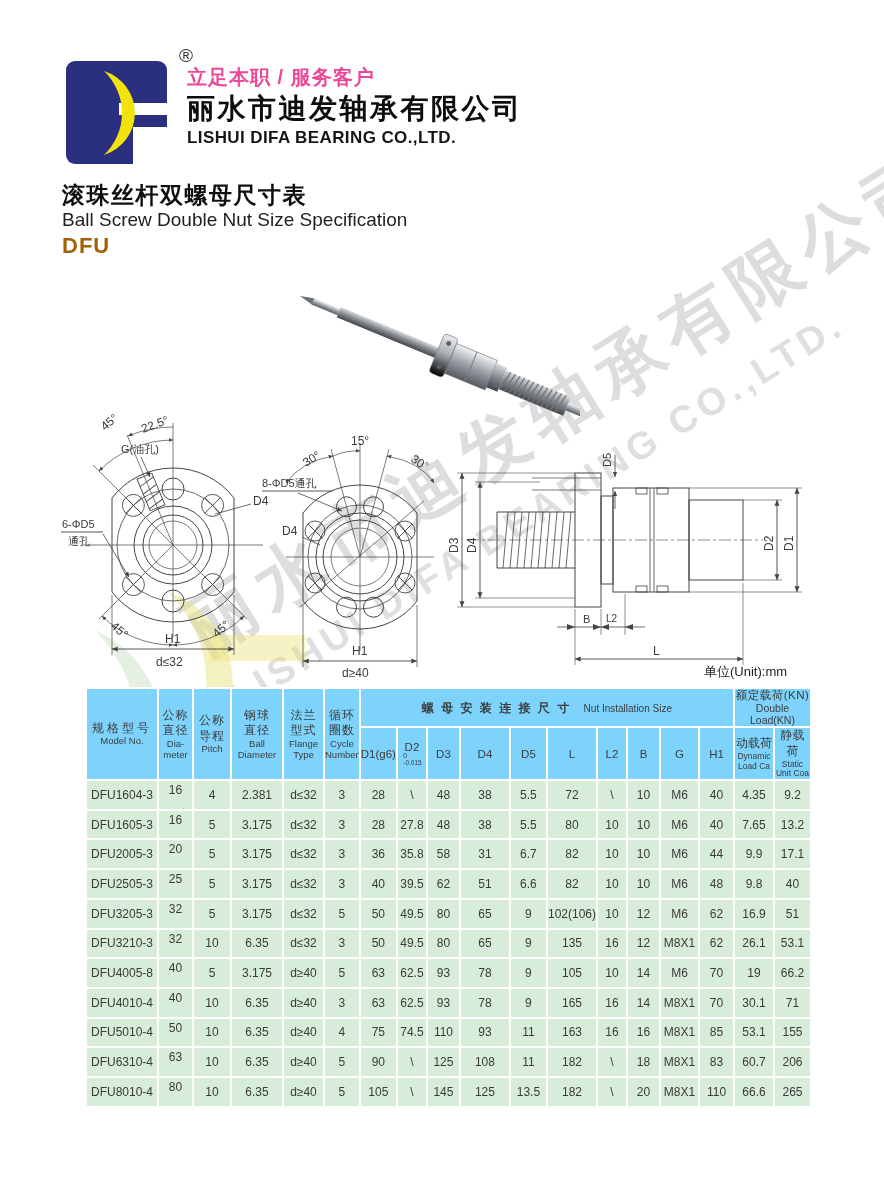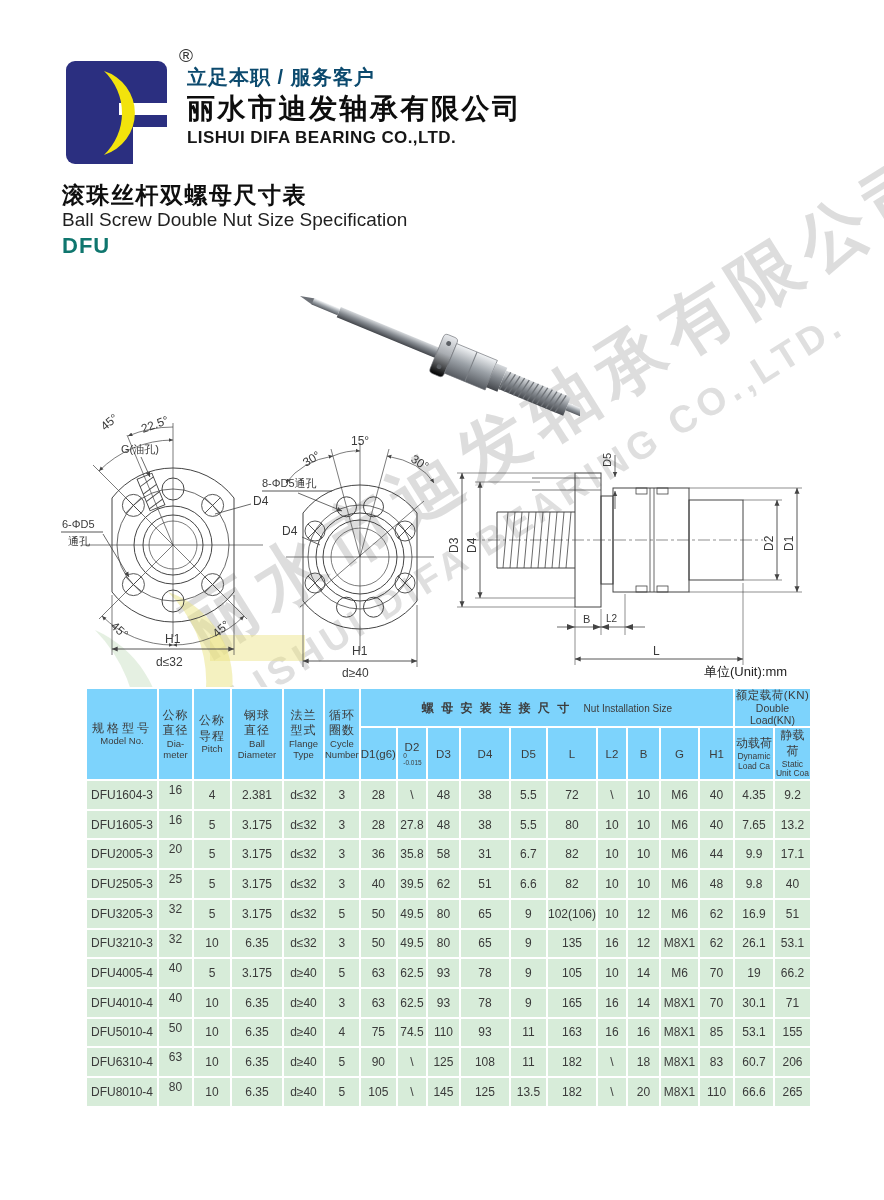--- a/index.html
+++ b/index.html
@@ -12,27 +12,27 @@
   
   .wm-text{left:168px;top:596px;transform:rotate(-32deg);transform-origin:0 0;
            white-space:nowrap;z-index:0;pointer-events:none;}
   .wm-line1{font-size:70px;font-weight:bold;letter-spacing:10px;color:rgba(175,175,175,.42);}
   .wm-line2{font-size:38px;font-weight:bold;letter-spacing:5px;color:rgba(175,175,175,.40);margin-top:8px;}
   .wm-logo{left:25px;top:540px;z-index:0;pointer-events:none;}
 
   
   .logo{left:64px;top:55px;z-index:2;}
   .reg{left:179px;top:45px;font-size:19px;color:#333;z-index:2;}
-  .slogan{left:187px;top:64px;font-size:20px;font-weight:bold;color:#0c4a6e;letter-spacing:1px;z-index:2;}
+  .slogan{left:187px;top:64px;font-size:20px;font-weight:bold;color:#ec4899;letter-spacing:1px;z-index:2;}
   .company-cn{left:187px;top:90px;font-size:28px;font-weight:bold;color:#0d0d0d;letter-spacing:2.5px;z-index:2;}
   .company-en{left:187px;top:128px;font-size:17px;font-weight:bold;color:#161616;letter-spacing:.4px;z-index:2;}
 
   .title-cn{left:62px;top:180px;font-size:23px;font-weight:bold;color:#0e0e0e;letter-spacing:1.5px;z-index:2;}
   .title-en{left:62px;top:209px;font-size:19px;color:#1f1f1f;z-index:2;}
-  .series{left:62px;top:233px;font-size:22px;font-weight:bold;color:#0f766e;letter-spacing:1px;z-index:2;}
+  .series{left:62px;top:233px;font-size:22px;font-weight:bold;color:#a16207;letter-spacing:1px;z-index:2;}
 
   .unit-note{left:704px;top:663px;font-size:13px;color:#222;z-index:2;text-align:right;}
 
   
   .draw{z-index:1;}
 
   
   .tablewrap{left:85px;top:687px;z-index:3;}
   table.spec{border-collapse:collapse;table-layout:fixed;}
   table.spec th,table.spec td{border:2px solid #ffffff;text-align:center;vertical-align:middle;
@@ -542,21 +542,21 @@
             <td>9</td>
             <td>135</td>
             <td>16</td>
             <td>12</td>
             <td>M8X1</td>
             <td>62</td>
             <td>26.1</td>
             <td>53.1</td>
           </tr>
           <tr>
-            <td>DFU4005-4</td>
+            <td>DFU4005-8</td>
             <td>40</td>
             <td>5</td>
             <td>3.175</td>
             <td>d≥40</td>
             <td>5</td>
             <td>63</td>
             <td>62.5</td>
             <td>93</td>
             <td>78</td>
             <td>9</td>

